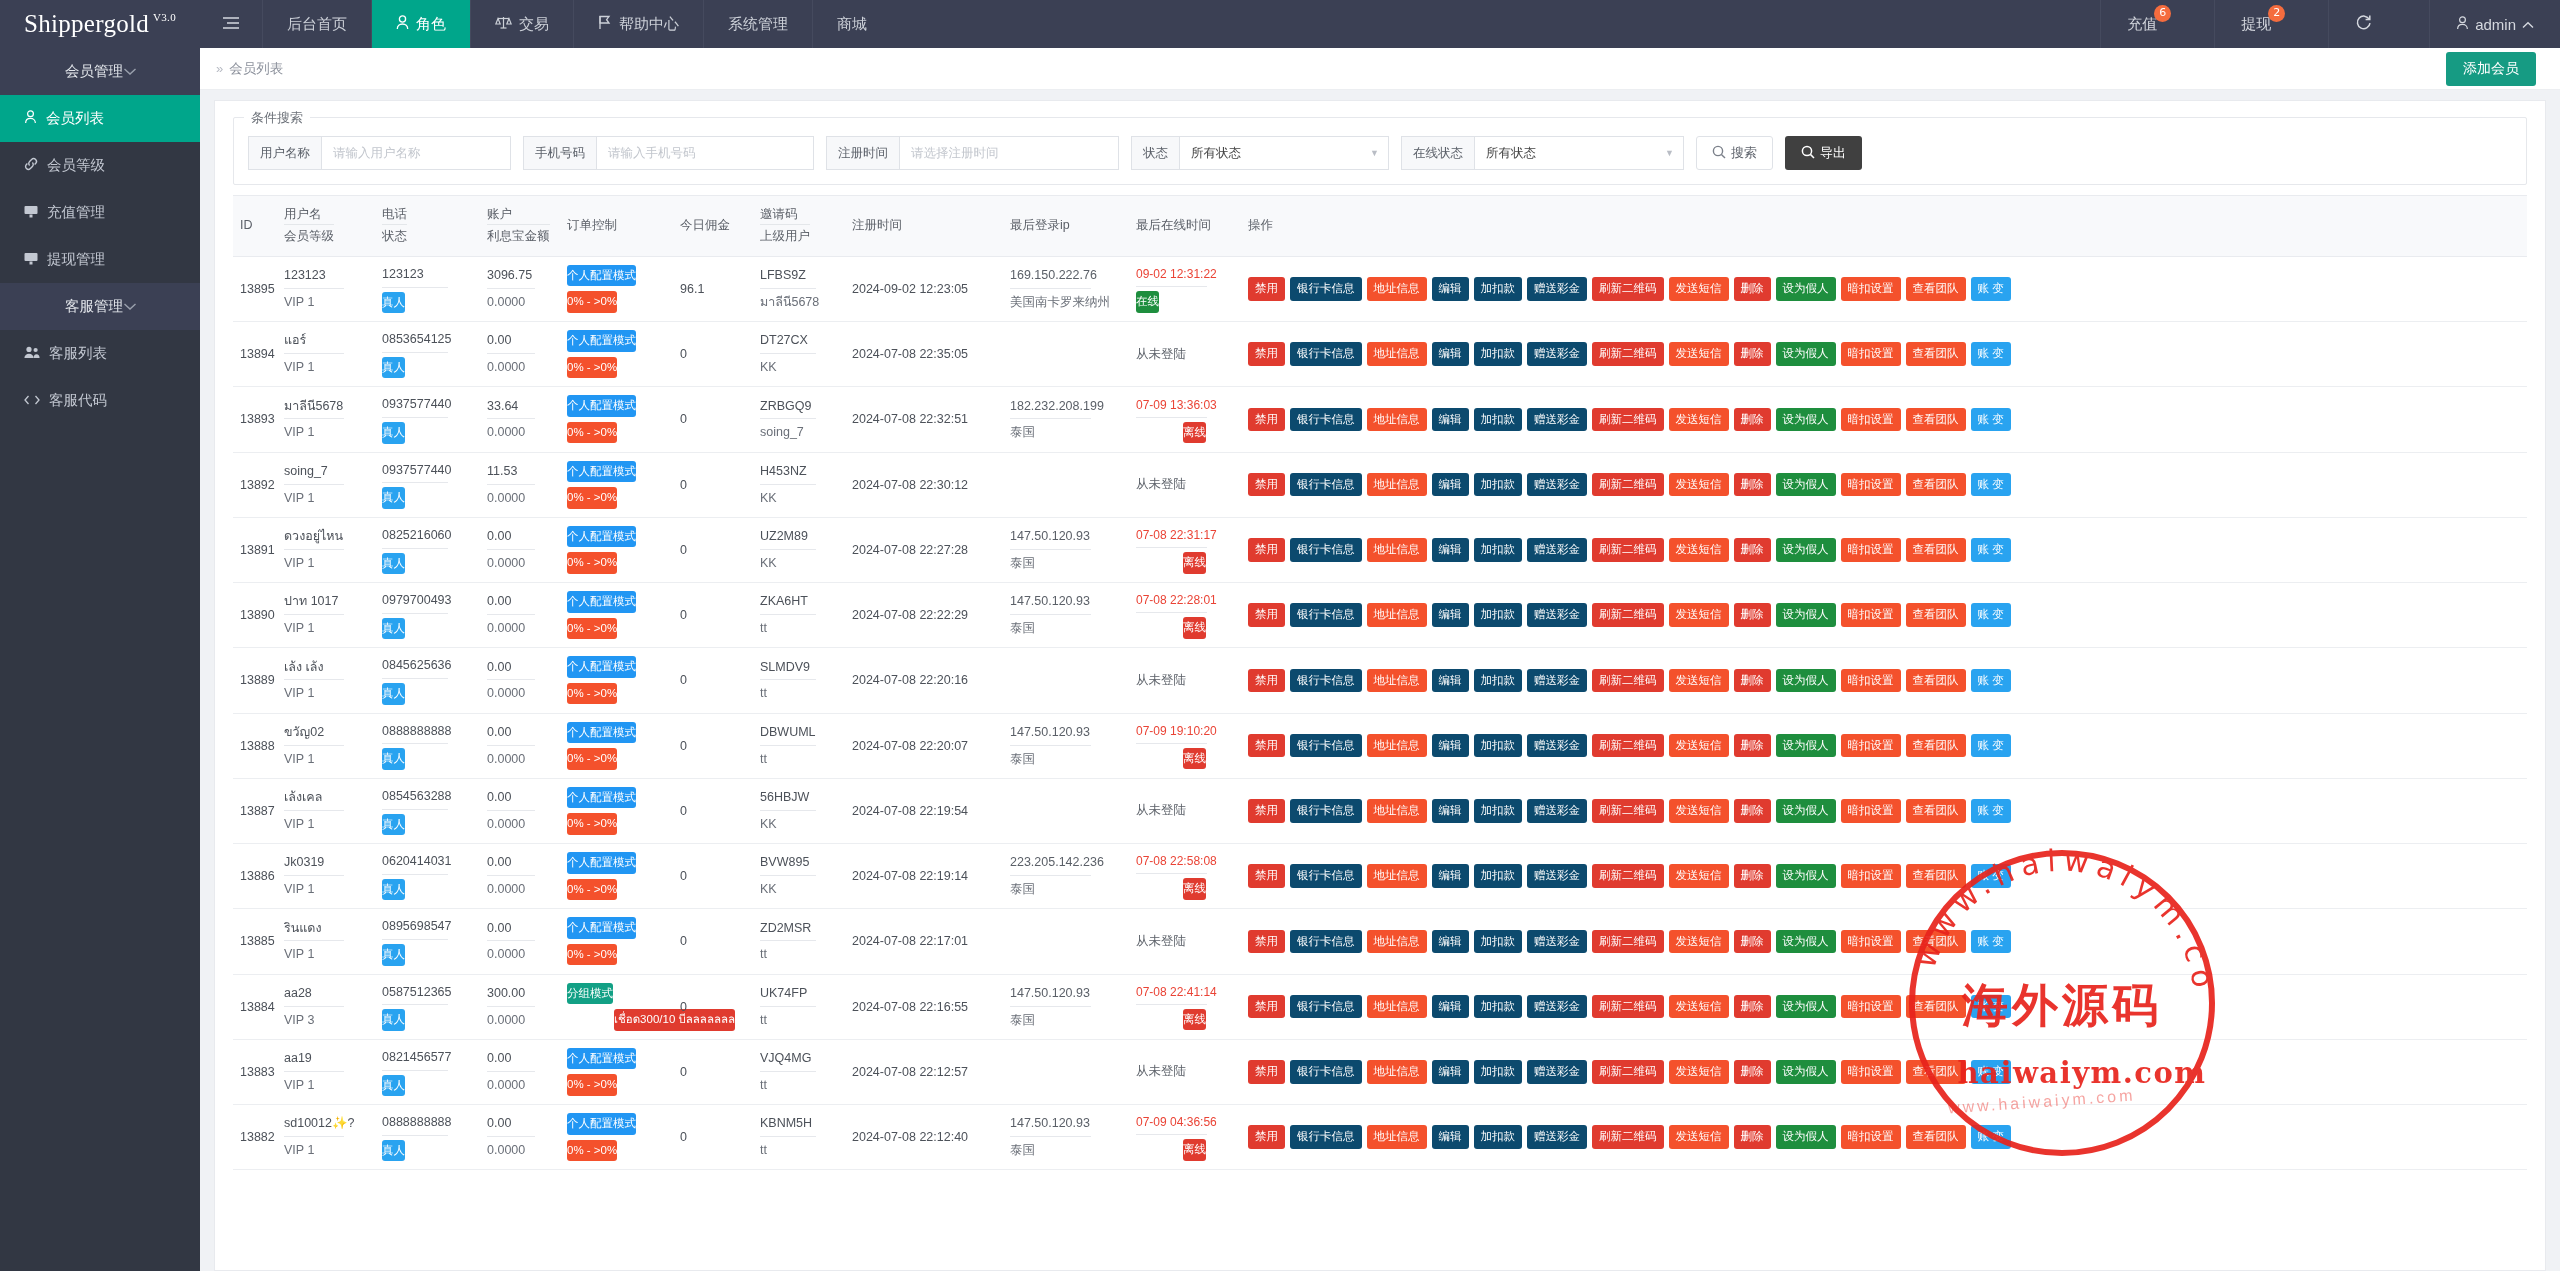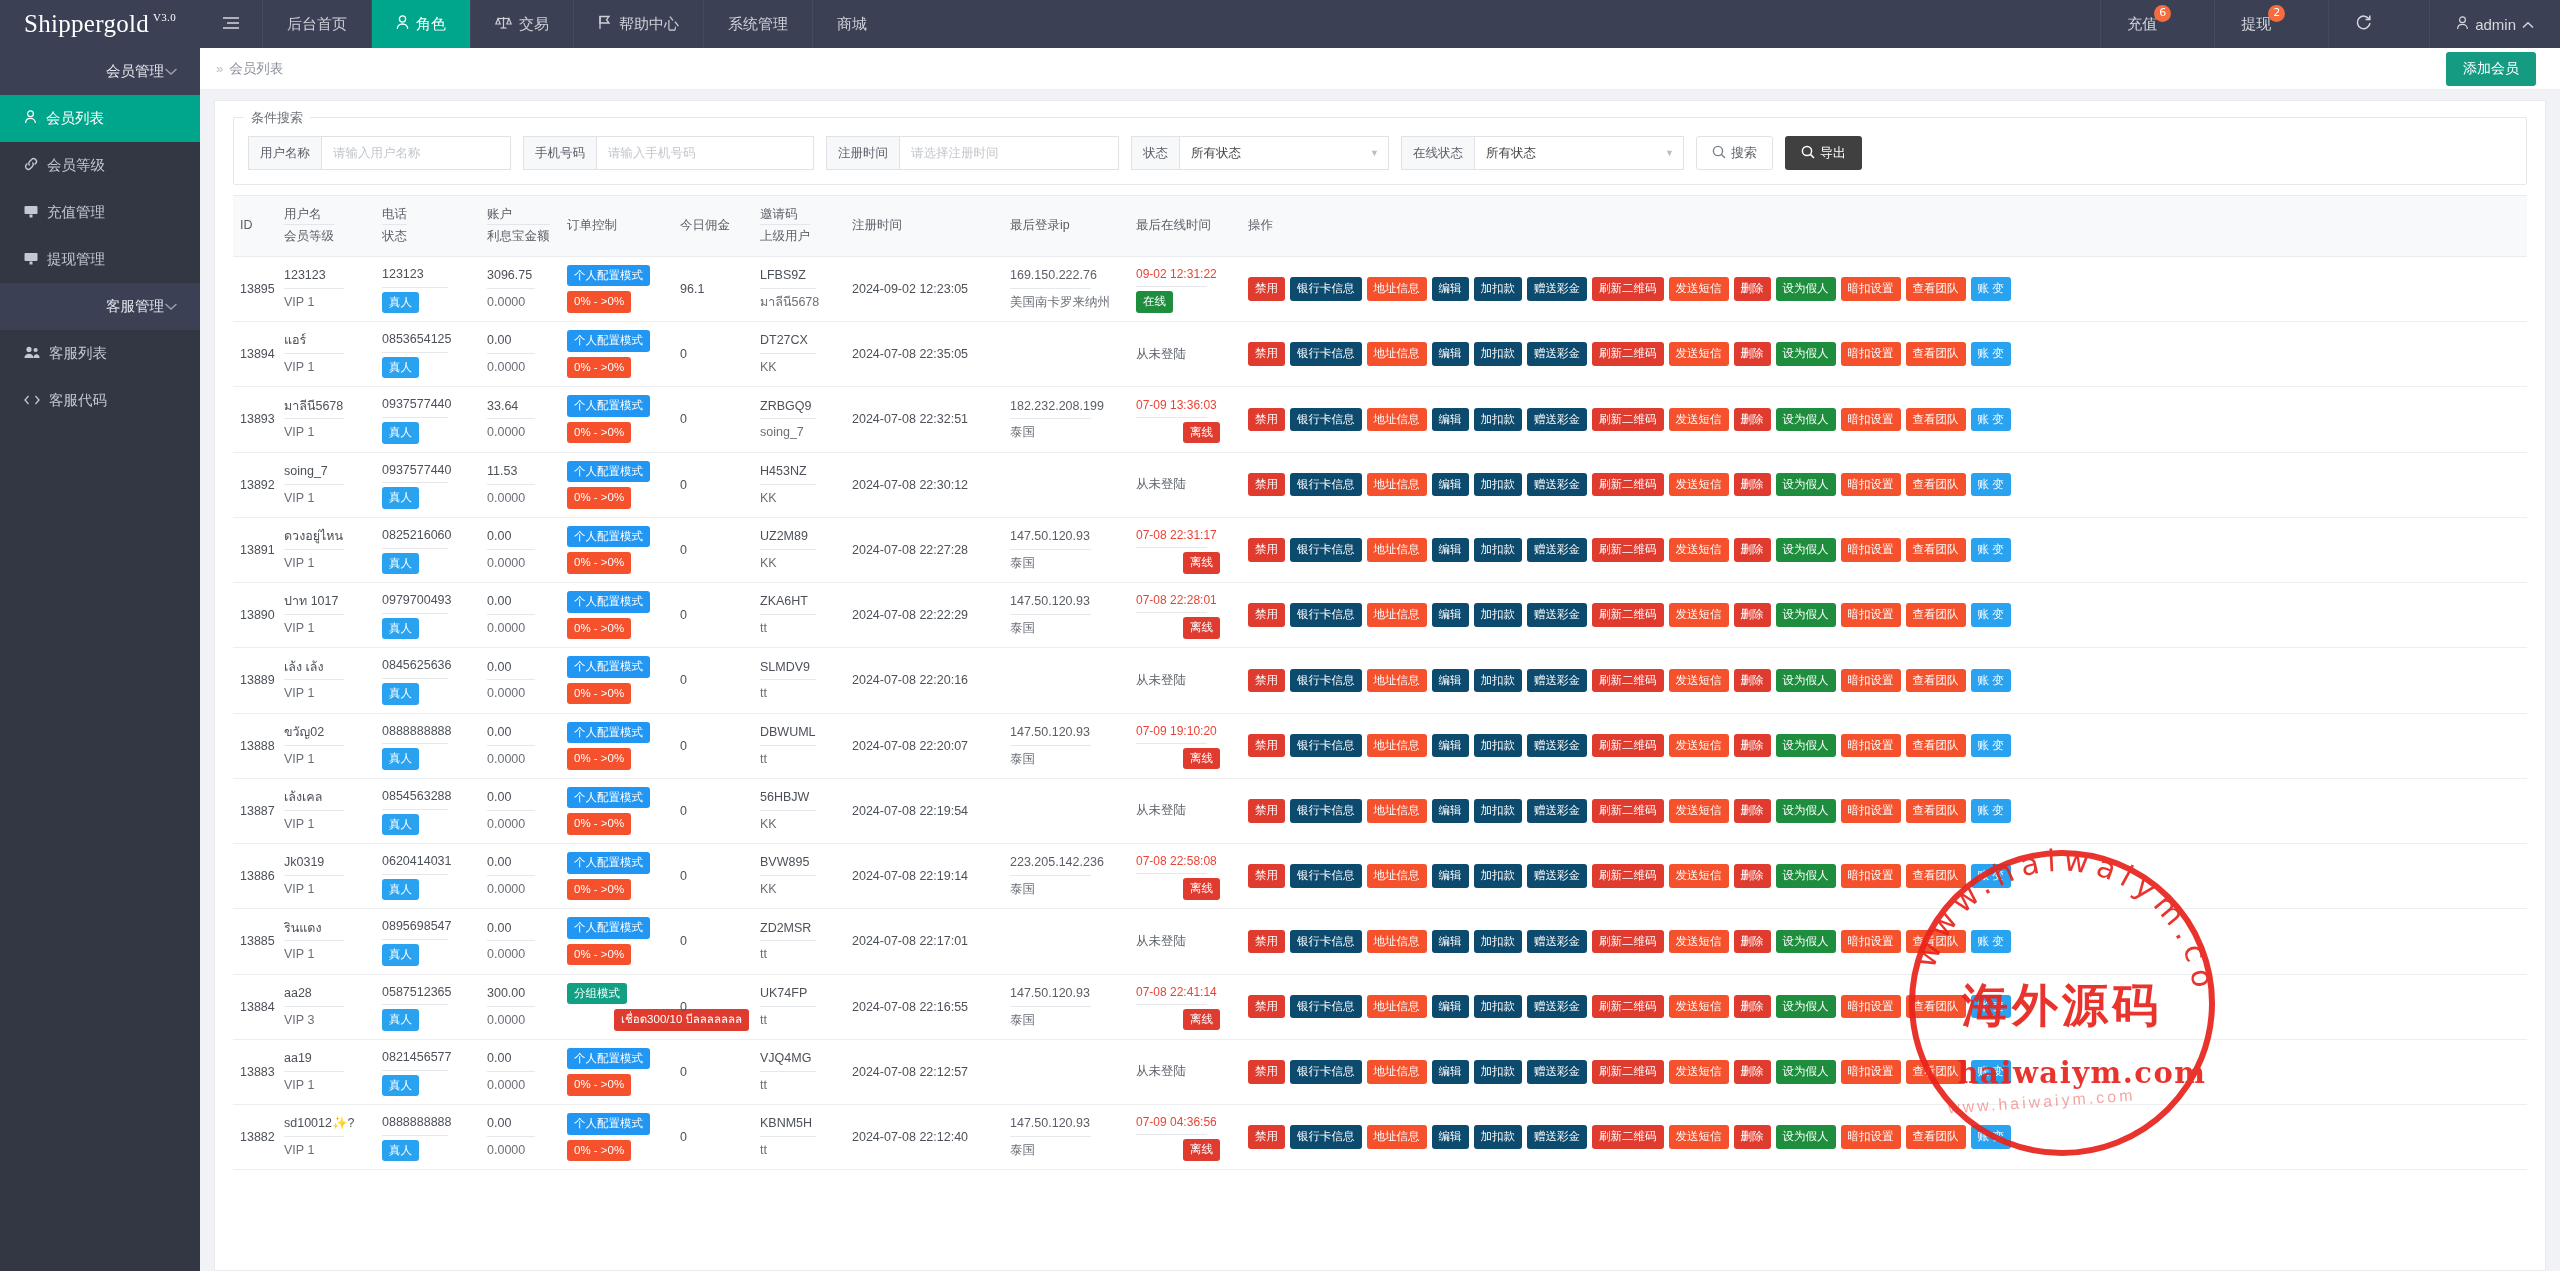--- a/index.html
+++ b/index.html
@@ -44,21 +44,21 @@
     padding: 0 4px; font-family: "DejaVu Sans", sans-serif;
   }
   .ico { display: inline-block; vertical-align: middle; }
 
   
   .body-wrap { display: flex; height: calc(1271px - 48px); }
 
   
   .sidebar { width: 200px; background: #323743; flex: 0 0 200px; overflow: hidden; }
   .side-group {
-    height: 47px; display: flex; align-items: center; justify-content: flex-end;
+    height: 47px; display: flex; align-items: center; justify-content: center;
     padding: 0 22px 0 24px; color: #e3e6eb; font-size: 14.5px;
     background: #3b4054; cursor: pointer;
   }
   .side-group .chev { color: #9aa0ad; font-size: 13px; }
   .side-item {
     height: 47px; display: flex; align-items: center; gap: 9px;
     padding: 0 24px; color: #c3c8d2; font-size: 14.5px; cursor: pointer;
   }
   .side-item.active { background: #00a68b; color: #fff; }
 
@@ -128,21 +128,21 @@
   thead th .two .l2 { border-top: 1px solid #e4e7ea; display: inline-block; padding-top: 2px; }
   tbody td {
     border-bottom: 1px solid #eceef1; padding: 8px 7px;
     font-size: 12.5px; color: #4c5159; vertical-align: middle;
   }
   .stack { line-height: 1.5; }
   .stack .sep { height: 1px; background: #e6e8ec; margin: 3px 0 4px 0; width: 72%; }
   .muted { color: #6a6f78; }
   .tag {
     display: inline-block; color: #fff; font-size: 11.5px; line-height: 1;
-    padding: 5px 7px; border-radius: 3px; white-space: nowrap;
+    padding: 5px 0; border-radius: 3px; white-space: nowrap;
   }
   .t-blue { background: #2196f3; }
   .t-orange { background: #f4512c; }
   .t-green { background: #12a085; }
   .t-red { background: #e03b2f; margin-left: 47px; }
   .t-darkgreen { background: #1e8e3e; }
   .t-lightblue { background: #29a3f0; }
   .ip-line { color: #5b6068; }
   .never { color: #5b6068; }
   .time-red { color: #ea4335; font-size: 12px; }

